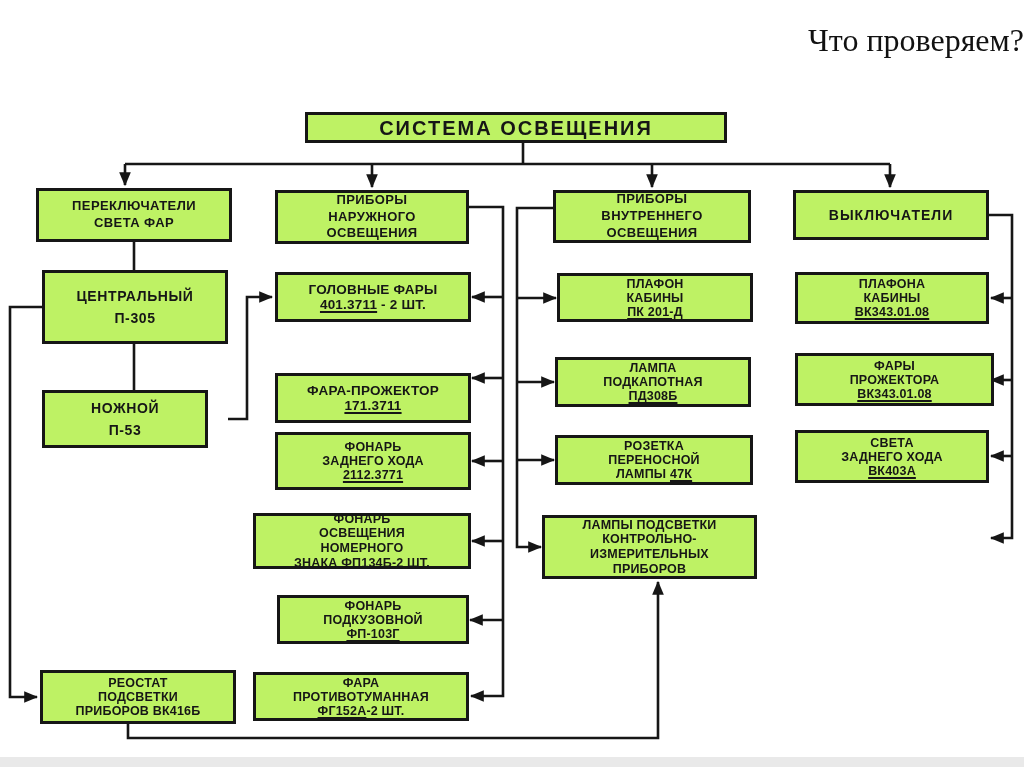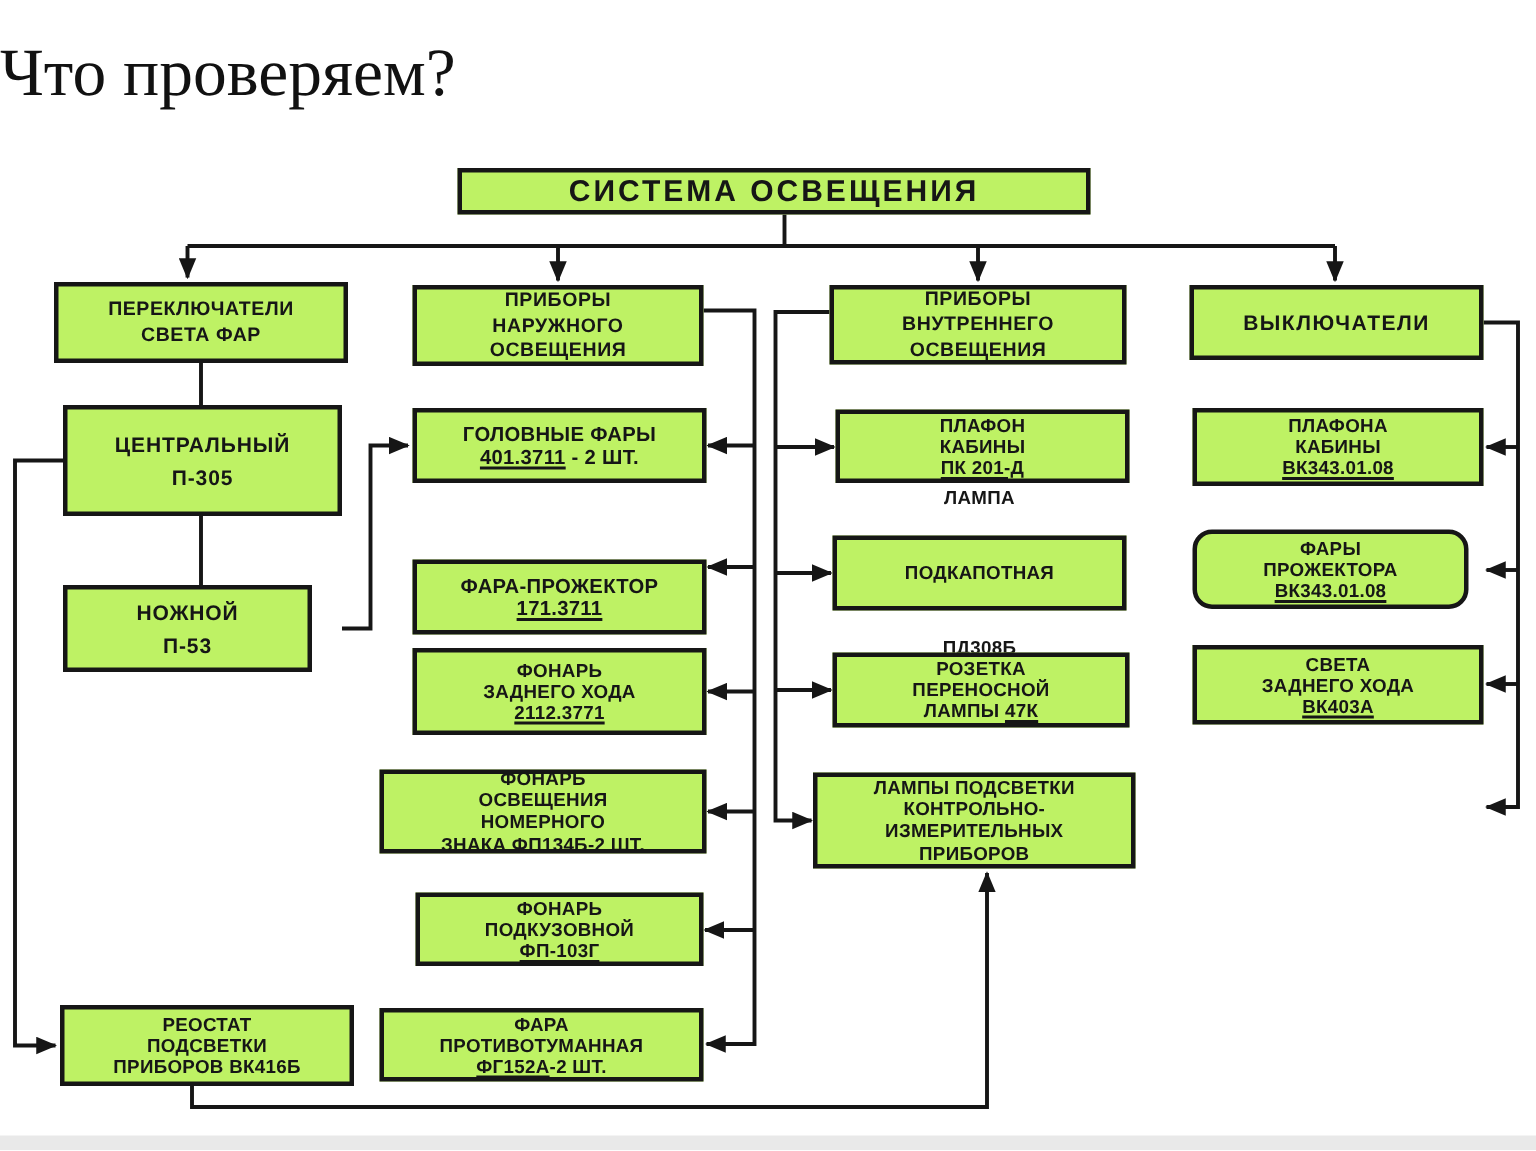--- a/index.html
+++ b/index.html
@@ -1,22 +1,22 @@
 <!DOCTYPE html>
 <html><head>
 <meta charset="utf-8">
 <style>
   html,body { margin:0; padding:0; background:#ffffff; }
   #canvas {
     position:relative; width:1024px; height:767px; background:#ffffff;
     font-family:"Liberation Sans", sans-serif; color:#161616; overflow:hidden;
   }
   .page-title {
-    position:absolute; left:0; top:22px; width:1024px; text-align:left;
-    font-family:"Liberation Serif", serif; font-size:45px; font-weight:400; color:#111;
+    position:absolute; left:0; top:22px; width:1024px; text-align:right;
+    font-family:"Liberation Serif", serif; font-size:32px; font-weight:400; color:#111;
   }
   svg.wires { position:absolute; left:0; top:0; }
   .node {
     position:absolute; box-sizing:border-box; border:3px solid #161616; background:#bef264;
     display:flex; flex-direction:column; align-items:center; justify-content:center;
     text-align:center; font-weight:700; font-size:12.5px; line-height:1.12;
     letter-spacing:0.2px; padding:2px 3px; color:#161616;
   }
   .node.root {
     font-size:20px; letter-spacing:2px; line-height:1; border-width:3px;
@@ -135,21 +135,21 @@
   <div class="node hdr" style="left:553px;top:190px;width:198px;height:53px;">
     <div>ПРИБОРЫ</div>
     <div>ВНУТРЕННЕГО</div>
     <div>ОСВЕЩЕНИЯ</div>
   </div>
   <div class="node" style="left:557px;top:273px;width:196px;height:49px;">
     <div>ПЛАФОН</div>
     <div>КАБИНЫ</div>
     <div><span class="u">ПК 201-Д</span></div>
   </div>
-  <div class="node" style="left:555px;top:357px;width:196px;height:50px;gap:36px;">
+  <div class="node" style="left:555px;top:357px;width:196px;height:50px;">
     <div>ЛАМПА</div>
     <div>ПОДКАПОТНАЯ</div>
     <div><span class="u">ПД308Б</span></div>
   </div>
   <div class="node" style="left:555px;top:435px;width:198px;height:50px;">
     <div>РОЗЕТКА</div>
     <div>ПЕРЕНОСНОЙ</div>
     <div><span>ЛАМПЫ </span><span class="u">47К</span></div>
   </div>
   <div class="node g4" style="left:542px;top:515px;width:215px;height:64px;">
@@ -160,21 +160,21 @@
   </div>
 
   <div class="node hdr" style="left:793px;top:190px;width:196px;height:50px;font-size:14px;letter-spacing:1px;">
     <div>ВЫКЛЮЧАТЕЛИ</div>
   </div>
   <div class="node" style="left:795px;top:272px;width:194px;height:52px;">
     <div>ПЛАФОНА</div>
     <div>КАБИНЫ</div>
     <div><span class="u">ВК343.01.08</span></div>
   </div>
-  <div class="node" style="left:795px;top:353px;width:184px;height:53px;border-radius:13px;">
+  <div class="node" style="left:795px;top:353px;width:199px;height:53px;">
     <div>ФАРЫ</div>
     <div>ПРОЖЕКТОРА</div>
     <div><span class="u">ВК343.01.08</span></div>
   </div>
   <div class="node" style="left:795px;top:430px;width:194px;height:53px;">
     <div>СВЕТА</div>
     <div>ЗАДНЕГО ХОДА</div>
     <div><span class="u">ВК403А</span></div>
   </div>
 

